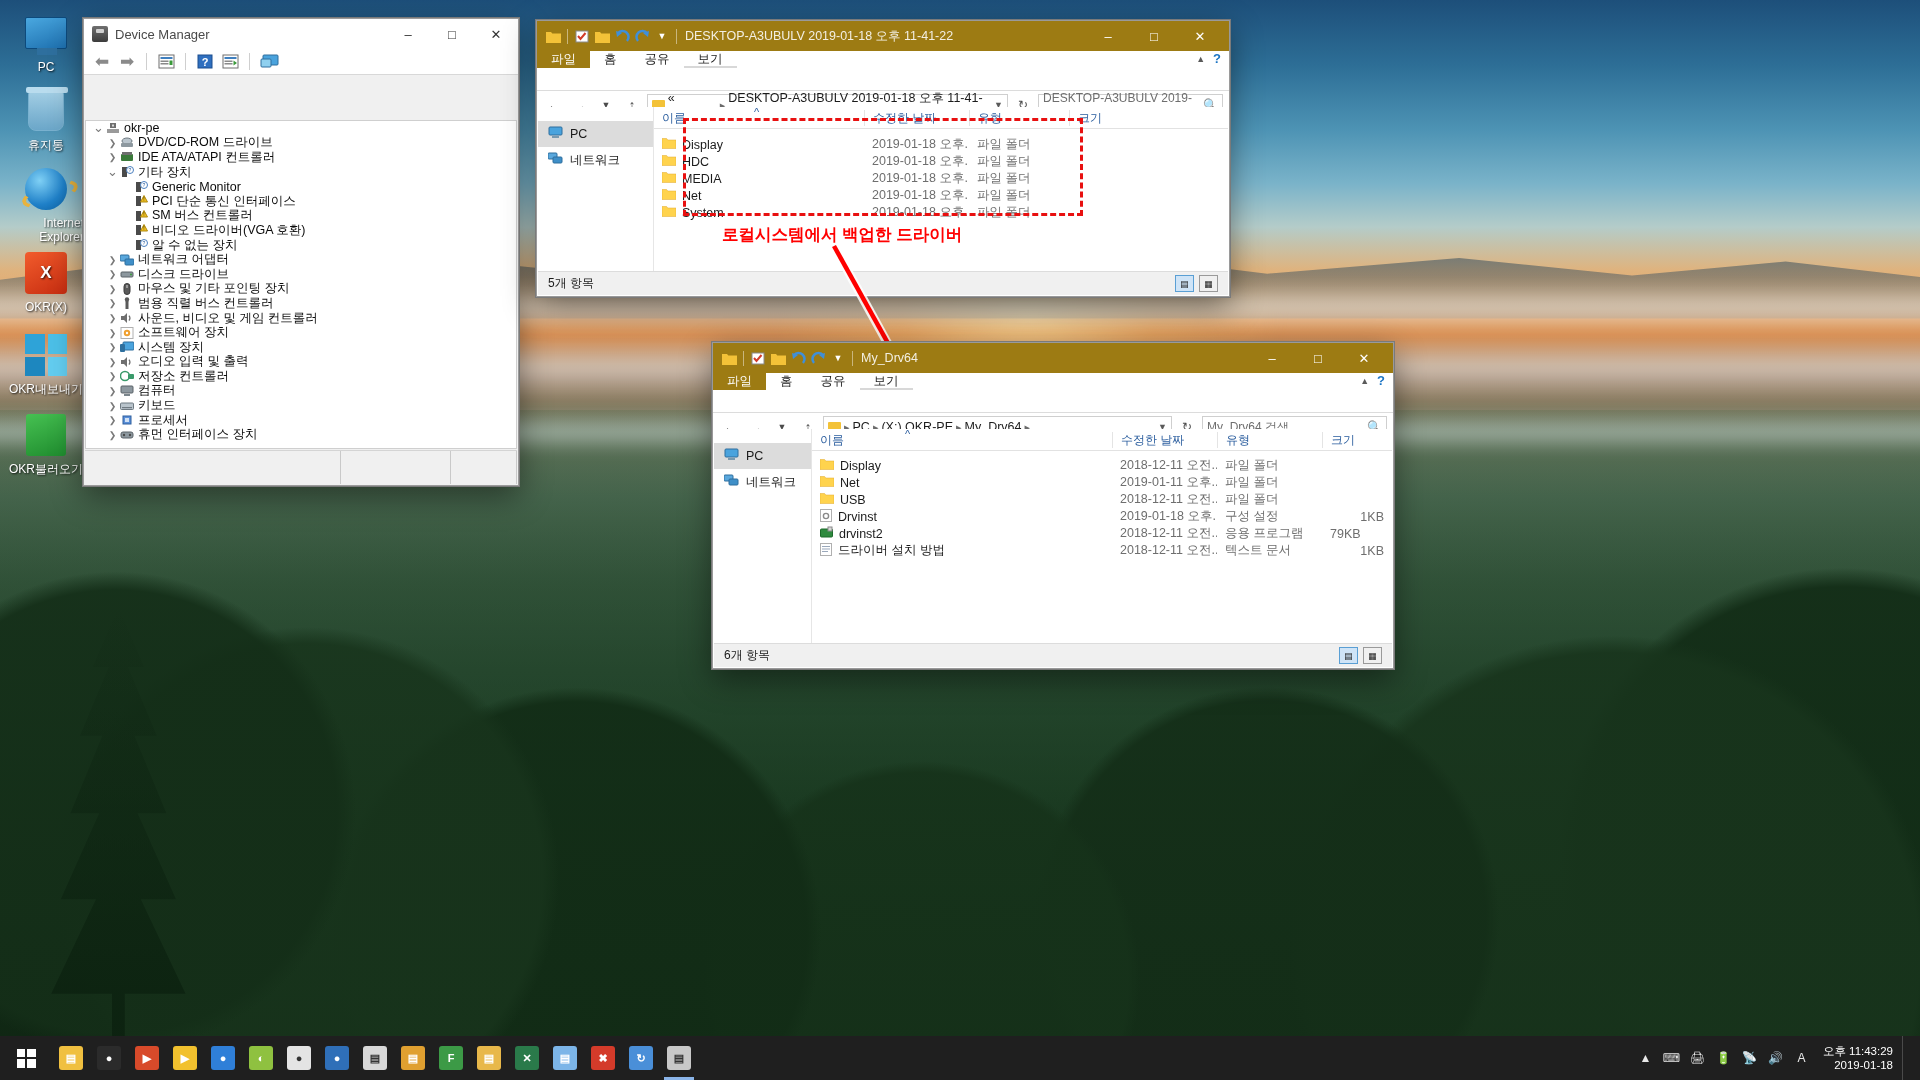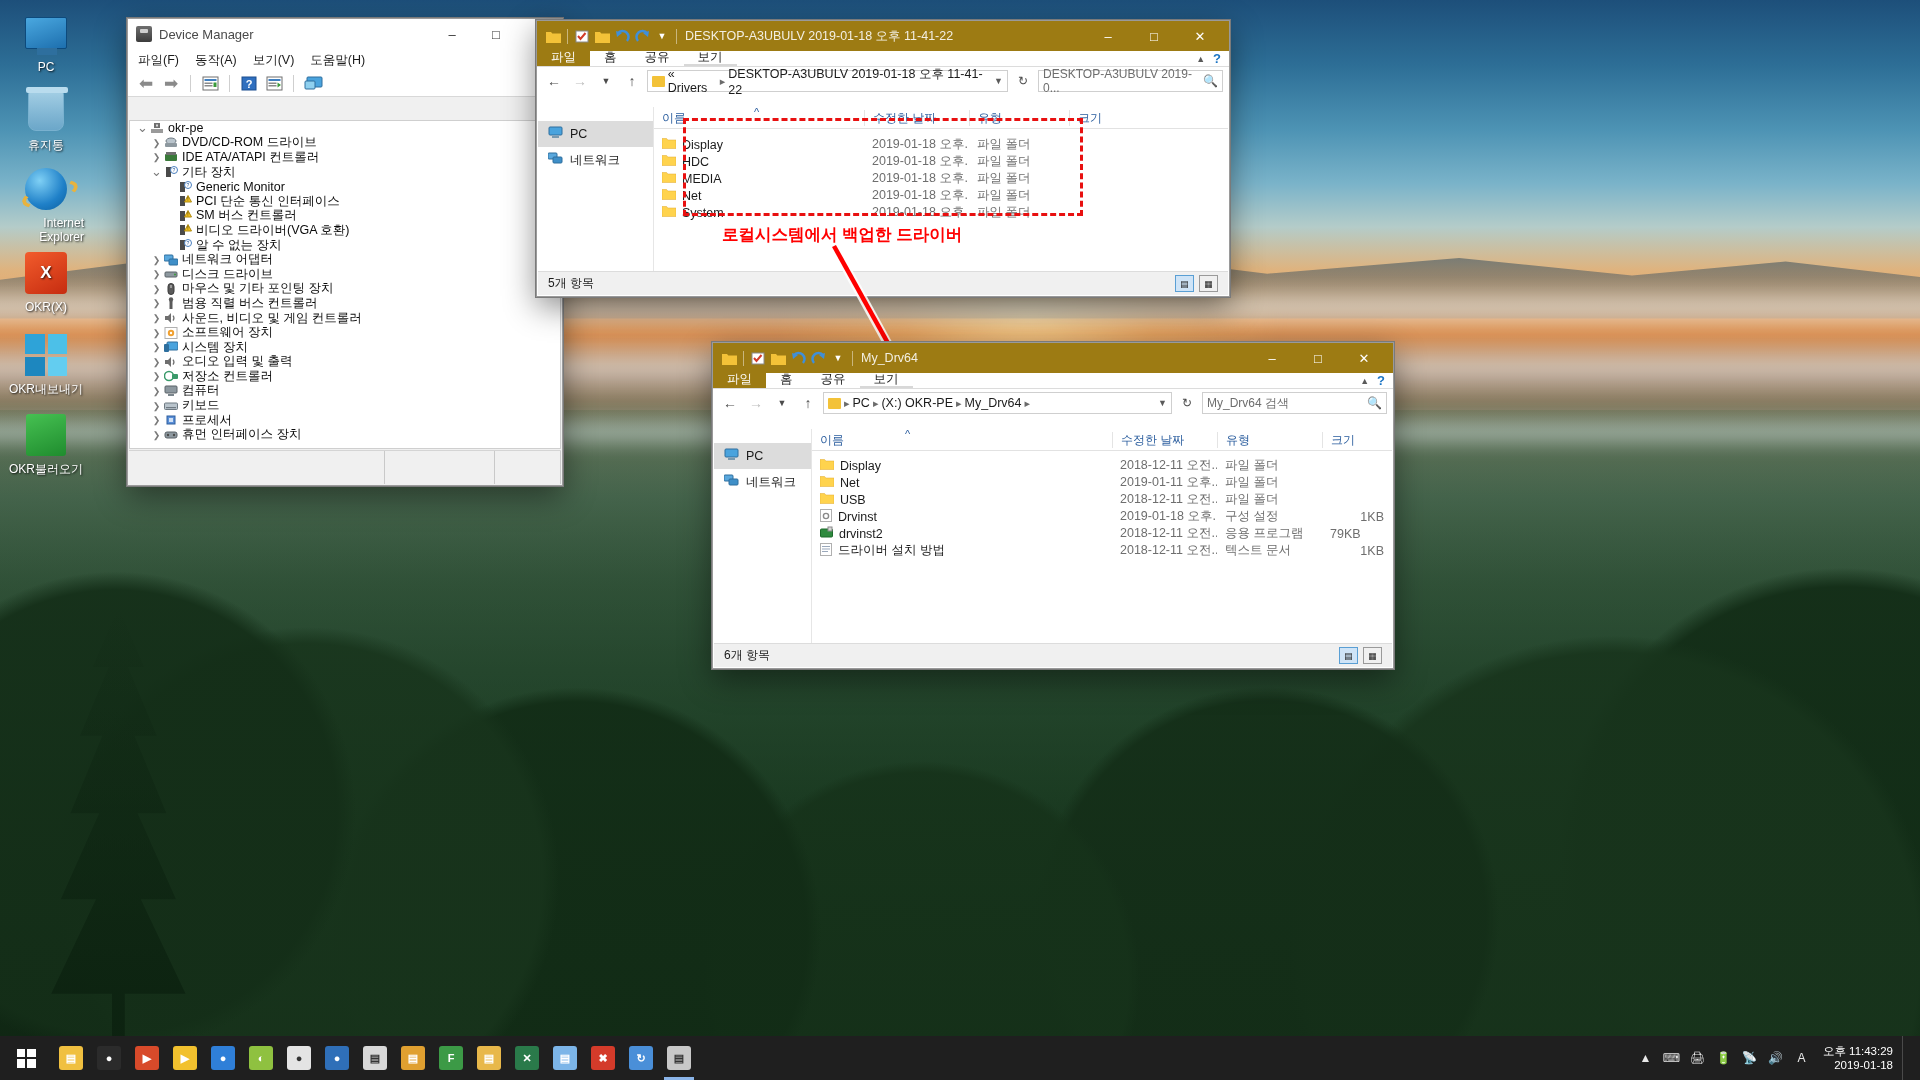--- a/index.html
+++ b/index.html
@@ -91,21 +91,21 @@
   .ic-sq i:nth-child(2){ background:#4cc0e8; }
   .ic-sq i:nth-child(3){ background:#1d87bf; }
   .ic-sq i:nth-child(4){ background:#63cdf0; }
   
   .ic-green { width: 40px; height: 42px; background: linear-gradient(160deg,#46c152,#1f8c2e); border-radius:3px; }
 
   
   .window { position: absolute; background: #fff; box-shadow: 0 0 0 1px #7a7a7a, 0 10px 30px rgba(0,0,0,0.45); }
 
   
-  #devmgr { left: 83px; top: 18px; width: 436px; height: 468px; background:#f0f0f0; border:1px solid #9b9b9b;margin-left:44px; }
+  #devmgr { left: 83px; top: 18px; width: 436px; height: 468px; background:#f0f0f0; border:1px solid #9b9b9b; }
   #devmgr .titlebar { height: 30px; background:#fff; display:flex; align-items:center; padding-left:8px; }
   #devmgr .title-ic { width:16px;height:16px;margin-right:7px; background: linear-gradient(#6f6f6f,#3c3c3c); border-radius:2px; position:relative;}
   #devmgr .title-ic:after{content:"";position:absolute;left:4px;top:3px;width:8px;height:4px;background:#cfcfcf;border-radius:1px;}
   #devmgr .title-txt { font-size:13px; color:#4a4a4a; }
   .wbtns { margin-left:auto; display:flex; height:30px; }
   .wbtn { width:44px; height:30px; display:flex;align-items:center;justify-content:center; font-size:13px; color:#333; }
   #devmgr .menubar { height:22px; display:flex; align-items:center; gap:16px; padding:0 10px; font-size:12.5px; color:#1b1b1b; background:#fff;}
   #devmgr .toolbar { height:26px; background:#fff; display:flex; align-items:center; gap:5px; padding:0 8px; border-bottom:1px solid #d8d8d8;}
   .tbsep { width:1px; height:17px; background:#cfcfcf; margin:0 4px; }
   .tbicon { width:20px;height:19px; display:flex;align-items:center;justify-content:center; font-size:13px;}
@@ -118,21 +118,21 @@
   #devmgr .sb-seg { border-right:1px solid #c9c9c9; height:100%; }
 
   
   .expl { border:1px solid #9a9a9a; background:#fff; }
   .expl .qat { height:30px; background:#9d7b13; display:flex; align-items:center; padding:0 6px; color:#fff; font-size:12.5px; }
   .expl .qat .qicon { width:20px; height:20px; display:flex;align-items:center;justify-content:center; font-size:13px; }
   .expl .qat .vsep { width:1px;height:15px;background:rgba(255,255,255,0.45); margin:0 4px;}
   .expl .qat .wtitle { margin-left:4px; color:#f3efe2; font-size:12.5px; }
   .expl .wbtns2 { margin-left:auto; display:flex; }
   .expl .wbtn2 { width:46px; height:30px; display:flex;align-items:center;justify-content:center; color:#fff; font-size:13px;}
-  .expl .ribbon { height:16px; background:#fff; display:flex; align-items:flex-end; border-bottom:1px solid #dcdcdc; position:relative;}
+  .expl .ribbon { height:40px; background:#fff; display:flex; align-items:flex-start; border-bottom:1px solid #dcdcdc; position:relative;}
   .expl .rtab { padding:0 14px; display:flex;align-items:center; font-size:12.5px; color:#1b1b1b;}
   .expl .rtab.file { background:#9d7b13; color:#fff; }
   .expl .rtab.sel { color:#1b1b1b; box-shadow: inset 0 -2px 0 #d8d8d8; }
   .expl .ribbon .rright { margin-left:auto; display:flex; align-items:center; gap:8px; padding-right:8px; }
   .expl .addrbar { height:28px; display:flex; align-items:center; gap:4px; padding:2px 6px; background:#fff; }
   .navbtn { width:22px;height:22px; display:flex;align-items:center;justify-content:center; font-size:14px; color:#4b4b4b; }
   .navbtn.dis { color:#bdbdbd; }
   .addrbox { flex:1; height:22px; border:1px solid #cfcfcf; background:#fff; display:flex; align-items:center; padding:0 4px; font-size:12.5px; color:#1b1b1b; gap:3px; }
   .addrbox .crumb-sep { color:#6b6b6b; font-size:11px; }
   .srchbox { width:185px; height:22px; border:1px solid #cfcfcf; background:#fff; display:flex;align-items:center; padding:0 4px; font-size:12px; color:#6e6e6e; }
@@ -230,26 +230,20 @@
 <div class="window" id="devmgr">
   <div class="titlebar">
     <div class="title-ic"></div>
     <div class="title-txt">Device Manager</div>
     <div class="wbtns">
       <div class="wbtn">–</div>
       <div class="wbtn">□</div>
       <div class="wbtn close">✕</div>
     </div>
   </div>
-  <div class="menubar">
-    <span>파일(F)</span>
-    <span>동작(A)</span>
-    <span>보기(V)</span>
-    <span>도움말(H)</span>
-  </div>
   <div class="toolbar">
     <div class="tbicon arrow-gray">⬅</div>
     <div class="tbicon arrow-gray">➡</div>
     <div class="tbsep"></div>
     <div class="tbicon">
       <svg width="17" height="15" viewBox="0 0 17 15">
           <rect x="1" y="1" width="15" height="13" fill="#fff" stroke="#6f6f6f"></rect>
           <rect x="2.5" y="3" width="12" height="2" fill="#3f7fbf"></rect>
           <rect x="2.5" y="6.5" width="8" height="1.5" fill="#8a8a8a"></rect>
           <rect x="2.5" y="9" width="8" height="1.5" fill="#8a8a8a"></rect>

